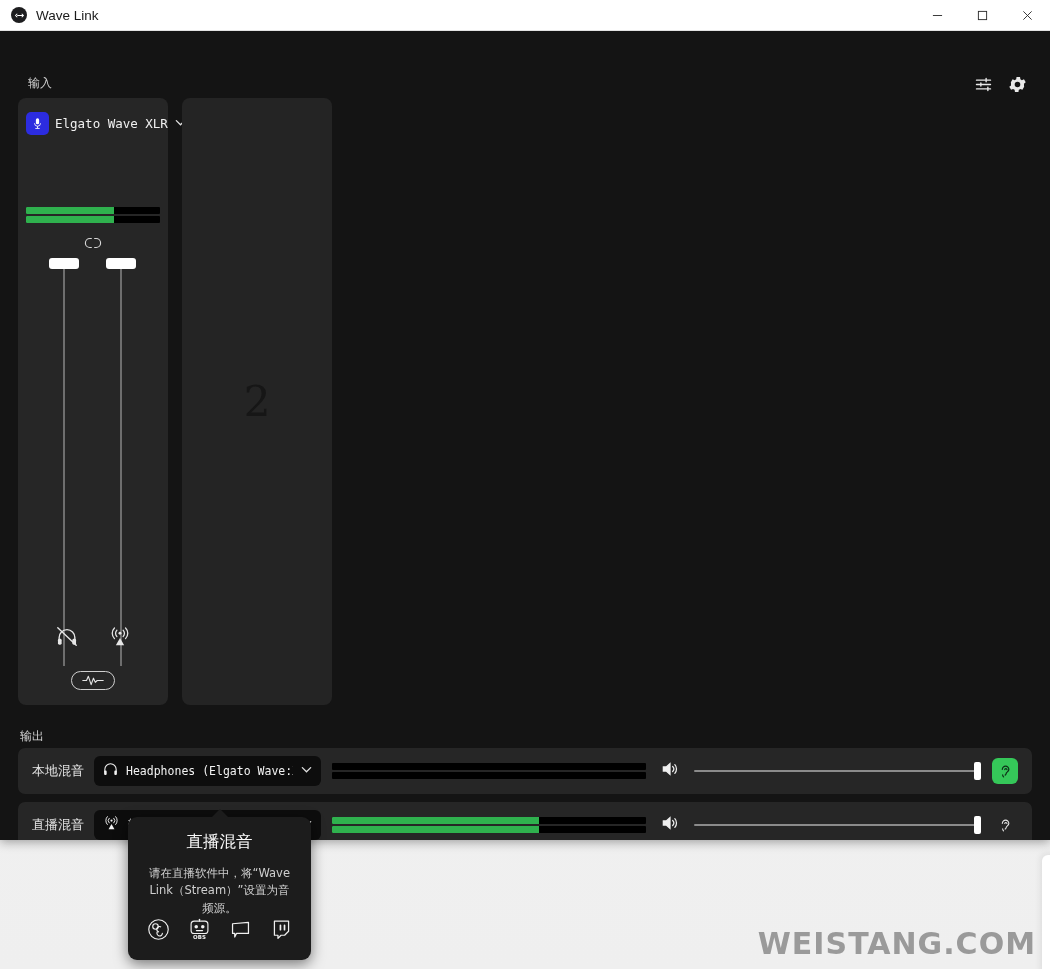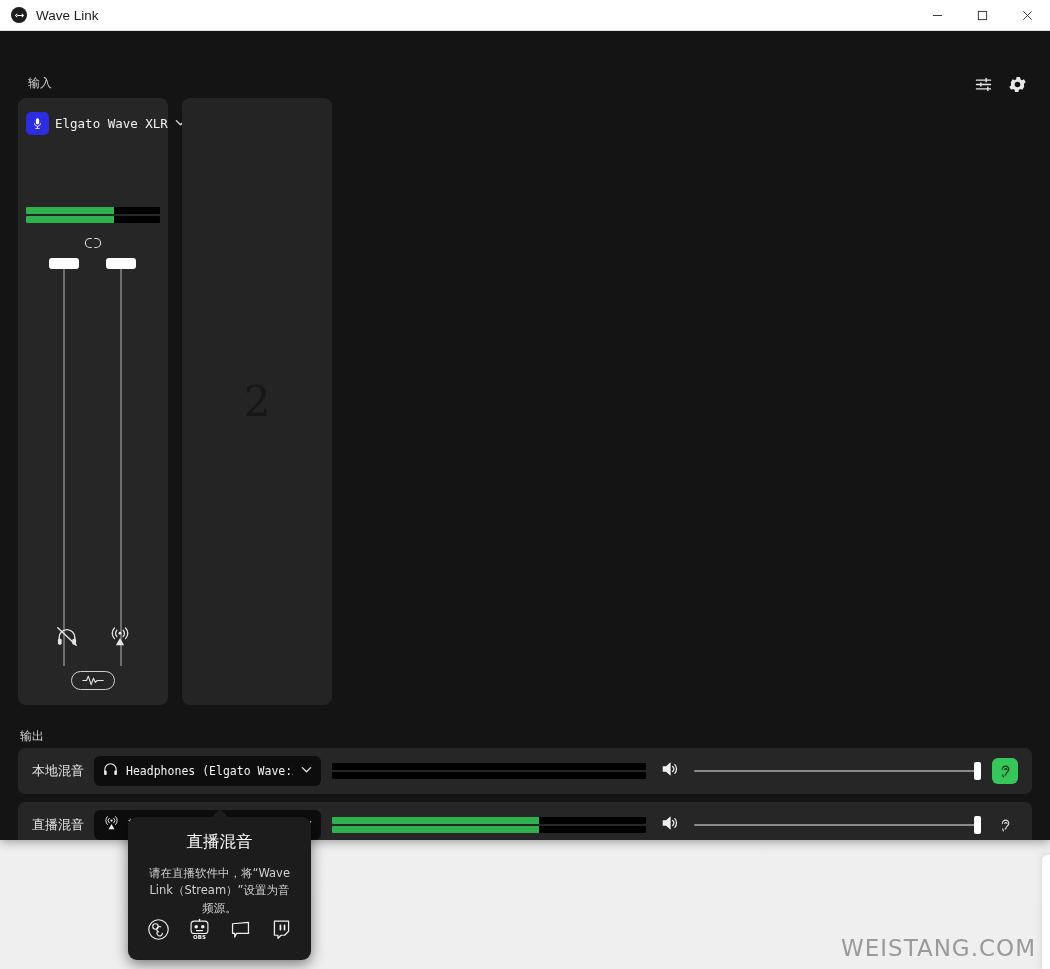--- a/index.html
+++ b/index.html
@@ -19,21 +19,21 @@
   #white-panel {
     position: absolute; left: 1042px; top: 855px;
     width: 120px; height: 120px;
     background: #ffffff;
     border-radius: 6px 0 0 0;
     box-shadow: -2px -2px 6px rgba(0,0,0,.07);
   }
   #watermark {
     position: absolute; right: 14px; bottom: 8px;
     font-family: "DejaVu Sans", sans-serif;
-    font-size: 23px; font-weight: normal; letter-spacing: 1px;
+    font-size: 30px; font-weight: bold; letter-spacing: 1px;
     color: #9a9a9a;
     user-select: none;
   }
 
   
   #window {
     position: absolute; left: 0; top: 0;
     width: 1050px; height: 840px;
     background: #141414;
     box-shadow: 0 2px 10px rgba(0,0,0,.35);

